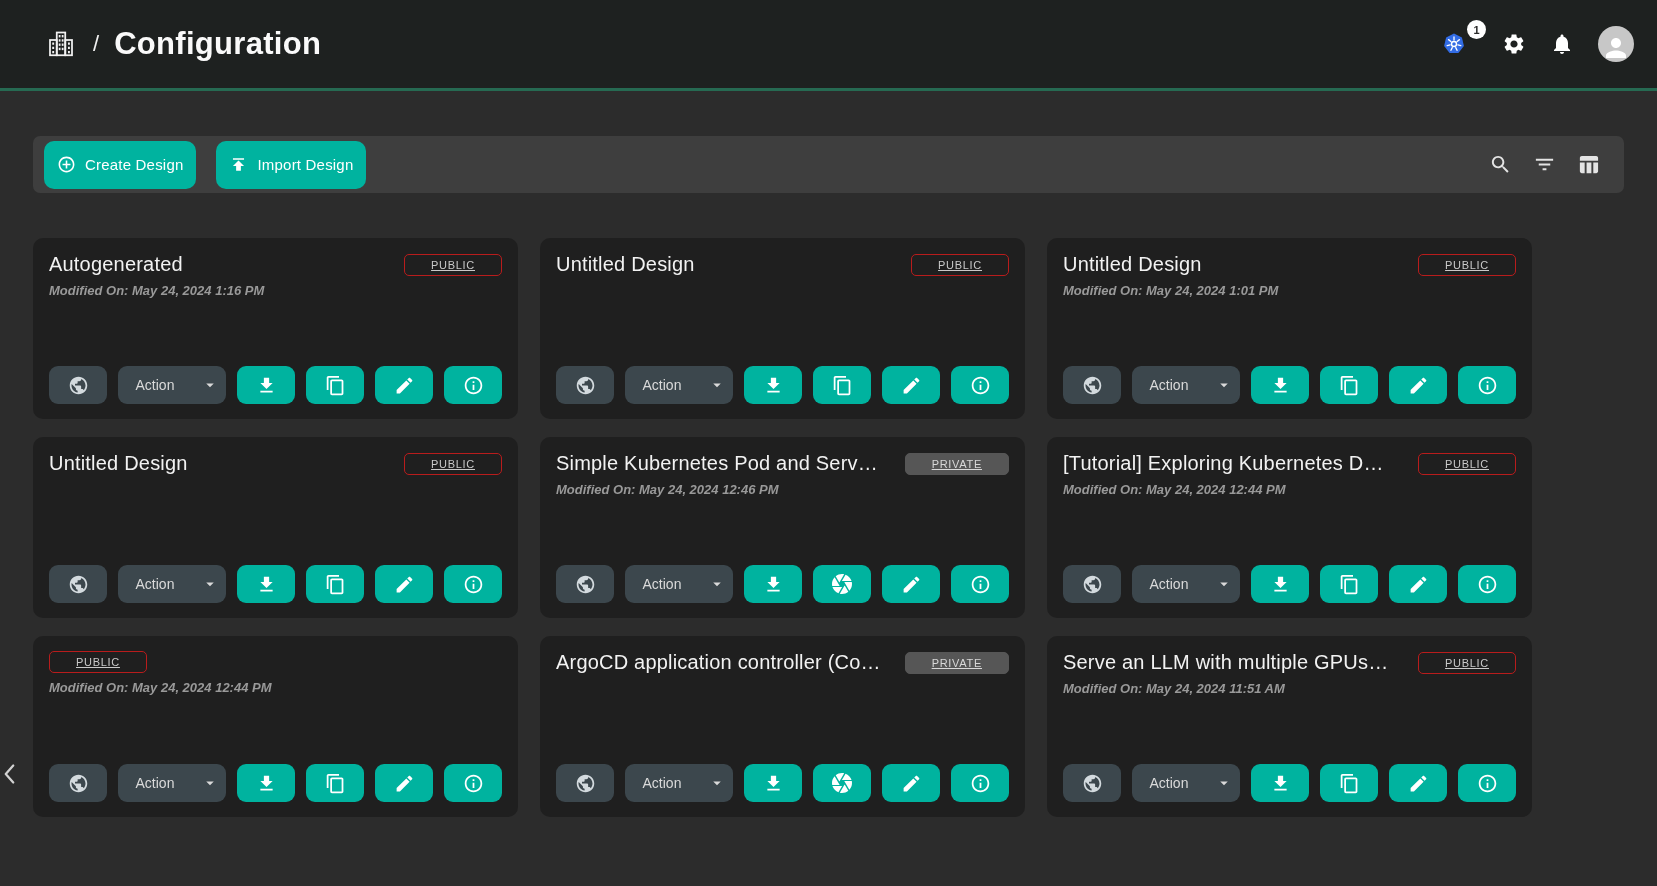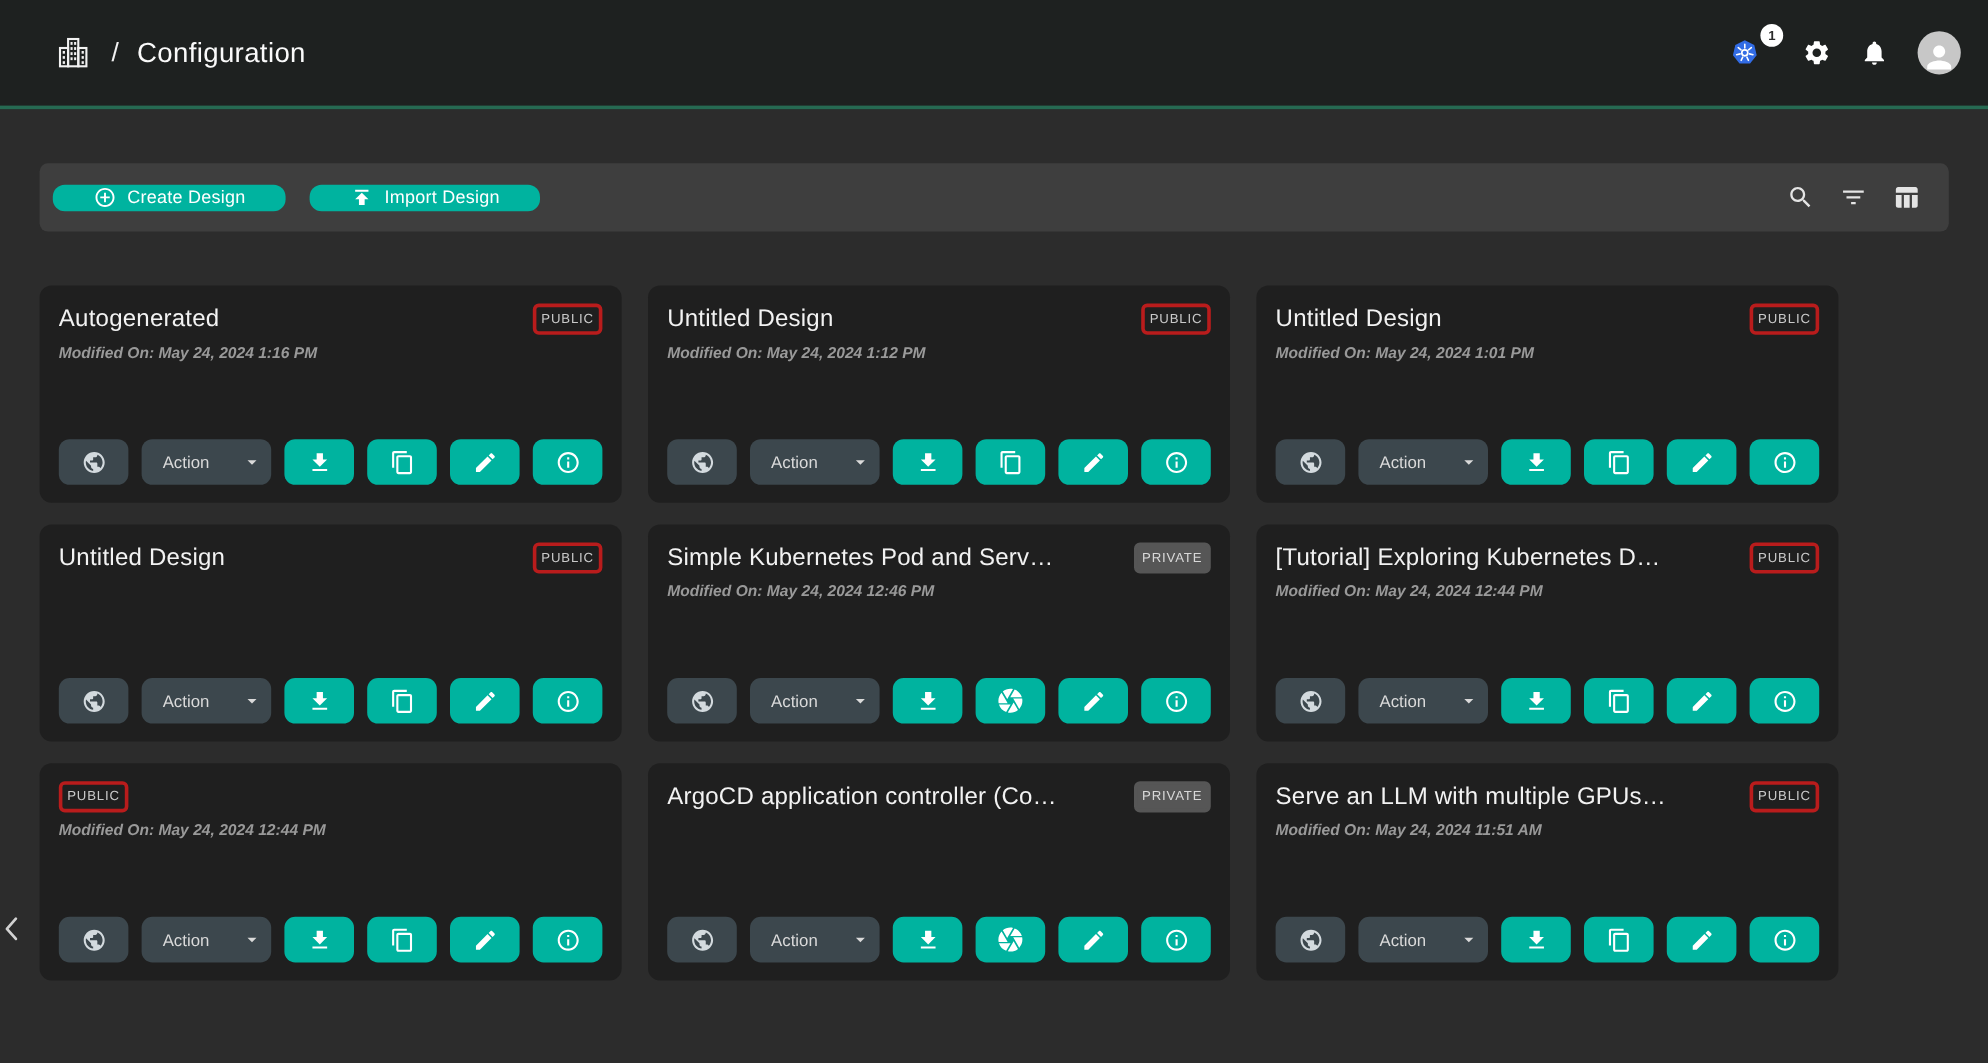--- a/index.html
+++ b/index.html
@@ -23,21 +23,21 @@
   svg{display:block}
 
   
   .app-header{
     height:91px;background:var(--header-bg);
     border-bottom:3px solid var(--header-underline);
     display:flex;align-items:center;padding:0 23px 0 46px;
   }
   .brand-icon svg{width:30px;height:32px;color:#f2f2f2}
   .crumb-sep{font-size:22px;color:#f2f2f2;margin:0 15px 0 17px;font-weight:400}
-  .page-title{font-size:23px;font-weight:400;color:#fafafa;letter-spacing:.3px;margin:0}
+  .page-title{font-size:31px;font-weight:700;color:#fafafa;letter-spacing:.3px;margin:0}
   .header-right{margin-left:auto;display:flex;align-items:center;gap:24px}
   .k8s-wrap{position:relative;width:36px;height:36px}
   .k8s-wrap > svg{width:36px;height:36px}
   .k8s-badge{
     position:absolute;top:-6px;right:-8px;width:19px;height:19px;border-radius:50%;
     background:#fff;color:#2b2b2b;font-size:11px;font-weight:700;
     display:flex;align-items:center;justify-content:center;
   }
   .hdr-icon-btn{background:none;border:none;padding:0;cursor:pointer;color:#fff}
   .hdr-icon-btn svg{width:24px;height:24px;fill:currentColor}
@@ -46,22 +46,22 @@
     display:flex;align-items:flex-end;justify-content:center;overflow:hidden;cursor:pointer;border:none;padding:0;
   }
   .avatar svg{width:30px;height:30px;fill:#fff;margin-bottom:-1px}
 
   
   .toolbar{
     margin:45px 33px 0;height:57px;background:var(--toolbar-bg);border-radius:7px;
     display:flex;align-items:center;padding:0 24px 0 11px;
   }
   .btn-primary{
-    height:22px;border:none;border-radius:10px;background:var(--accent);color:#fff;
-    display:inline-flex;align-items:center;gap:9px;padding:0 34px;
+    height:48px;border:none;border-radius:10px;background:var(--accent);color:#fff;
+    display:inline-flex;align-items:center;gap:9px;padding:0 13px;
     font-size:15px;font-family:inherit;cursor:pointer;letter-spacing:.2px;
   }
   .btn-primary + .btn-primary{margin-left:20px}
   .btn-primary svg{width:19px;height:19px;fill:currentColor}
   .toolbar-icons{margin-left:auto;display:flex;align-items:center;gap:21px}
   .tb-icon-btn{background:none;border:none;padding:0;cursor:pointer;color:#e4e4e4}
   .tb-icon-btn svg{width:23px;height:23px;fill:currentColor}
 
   
   .grid{
@@ -73,21 +73,21 @@
     position:relative;height:181px;background:var(--card-bg);border-radius:10px;
     padding:15px 16px;
   }
   .card-top{display:flex;align-items:center;justify-content:space-between;gap:12px}
   .card-title{
     margin:0;font-size:20px;font-weight:500;color:#f2f2f2;letter-spacing:.2px;
     white-space:nowrap;overflow:hidden;flex:1;
   }
   .badge{
     flex:none;font-size:11px;letter-spacing:.7px;color:#c9c9c9;
-    border:3px solid #b91c1c;border-radius:5px;padding:4px 4px;background:transparent;
+    border:1px solid #b91c1c;border-radius:5px;padding:4px 26px;background:transparent;text-decoration:underline;
   }
   .badge--private{background:var(--badge-private-bg);border-color:var(--badge-private-bg);color:#d8d8d8}
   .card-modified{margin:7px 0 0;font-size:13px;font-style:italic;font-weight:700;color:#999}
   .card-actions{
     position:absolute;left:16px;right:16px;bottom:15px;height:38px;
     display:flex;gap:11px;
   }
   .btn{border:none;border-radius:9px;display:flex;align-items:center;justify-content:center;
        cursor:pointer;font-family:inherit;padding:0}
   .btn .ic{width:21px;height:21px;fill:currentColor}
@@ -313,21 +313,20 @@
           </svg>
       </button>
     </div>
   </article>
 
   <article class="card">
     <div class="card-top">
       <h3 class="card-title">Untitled Design</h3>
       <span class="badge">PUBLIC</span>
     </div>
-    <p class="card-modified">Modified On: May 24, 2024 1:12 PM</p>
     <div class="card-actions">
       <button class="btn btn-dark btn-globe">
         <svg class="ic">
             <use href="#i-globe"></use>
           </svg>
       </button>
       <div class="btn-action">
         <span class="action-label">Action</span>
         <span class="action-divider"></span>
         <span class="action-caret">

